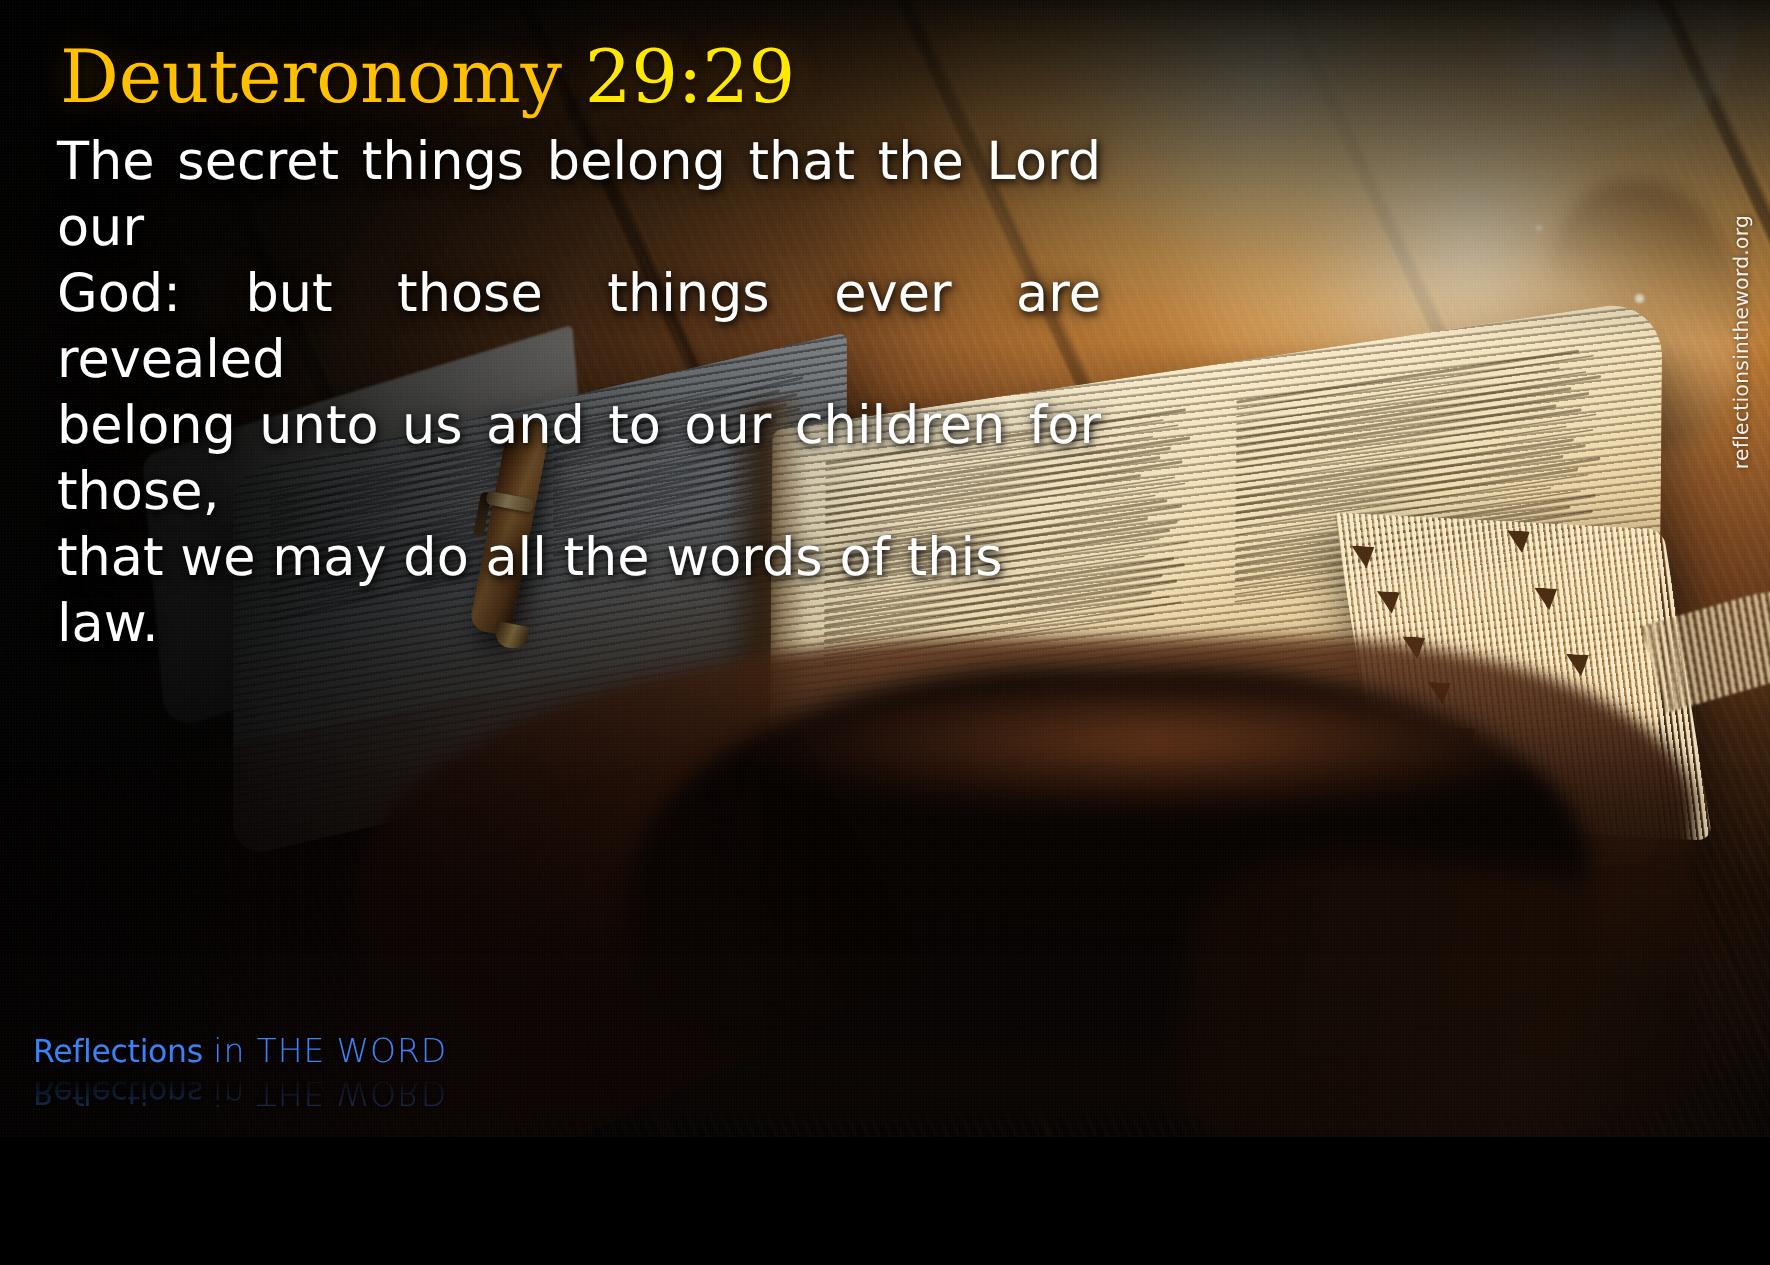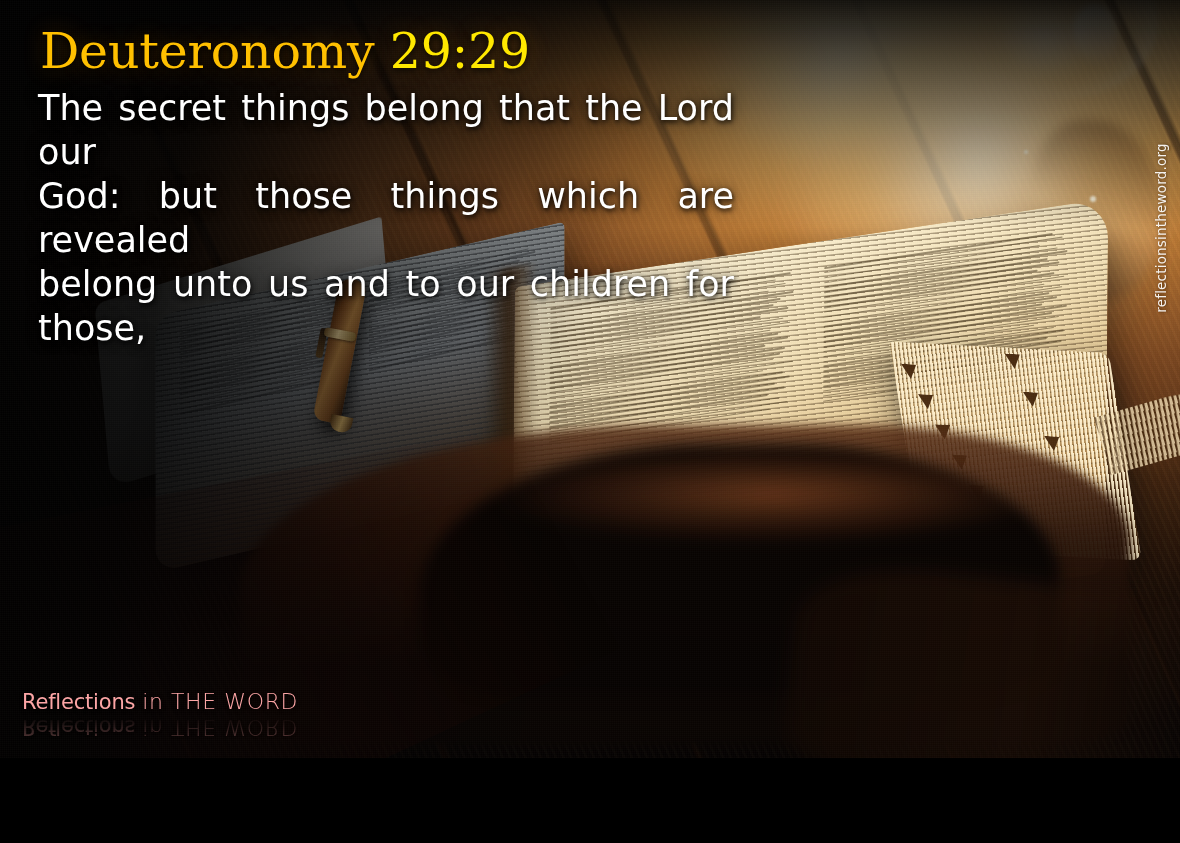--- a/index.html
+++ b/index.html
@@ -296,21 +296,21 @@
     text-shadow:0 1px 3px rgba(60,30,0,.85);
     white-space:nowrap;
     text-align:center;
   }
 
   
   .logo { position:absolute; left:22px; bottom:18px; }
   .logo-line {
     font-family:"DejaVu Sans", "Liberation Sans", sans-serif;
     font-size:21px;
-    color:#fca5a5;
+    color:#3b82f6;
     white-space:nowrap;
     text-shadow:0 1px 4px rgba(0,0,0,.9);
   }
   .logo-line .w1 { font-weight:400; letter-spacing:-.2px; }
   .logo-line .w2 { font-weight:300; letter-spacing:.6px; margin-left:7px; font-size:22px; }
   .logo-mirror {
     transform:scaleY(-1);
     opacity:.28;
     margin-top:1px;
     -webkit-mask-image:linear-gradient(to top, rgba(0,0,0,0) 8%, rgba(0,0,0,1) 88%);
@@ -488,22 +488,23 @@
     <div class="vignette"></div>
     <div class="noise"></div>
   </div>
 
   <div class="overlay">
 
     <div class="verse-ref"><span>Deuteronomy</span><span class="num"> 29:29</span></div>
 
     <div class="verse-body">
       <div>The secret things belong that the Lord our</div>
-      <div>God: but those things which are revealed</div>
+      <div>God: but those things ever are revealed</div>
       <div>belong unto us and to our children for those,</div>
+      <div class="last">that we may do all the words of this law.</div>
     </div>
 
     <div class="site-url">
       <span>reflectionsintheword.org</span>
     </div>
 
     <div class="logo">
       <div class="logo-line"><span class="w1">Reflections</span><span class="w2">in THE WORD</span></div>
       <div class="logo-line logo-mirror"><span class="w1">Reflections</span><span class="w2">in THE WORD</span></div>
     </div>

